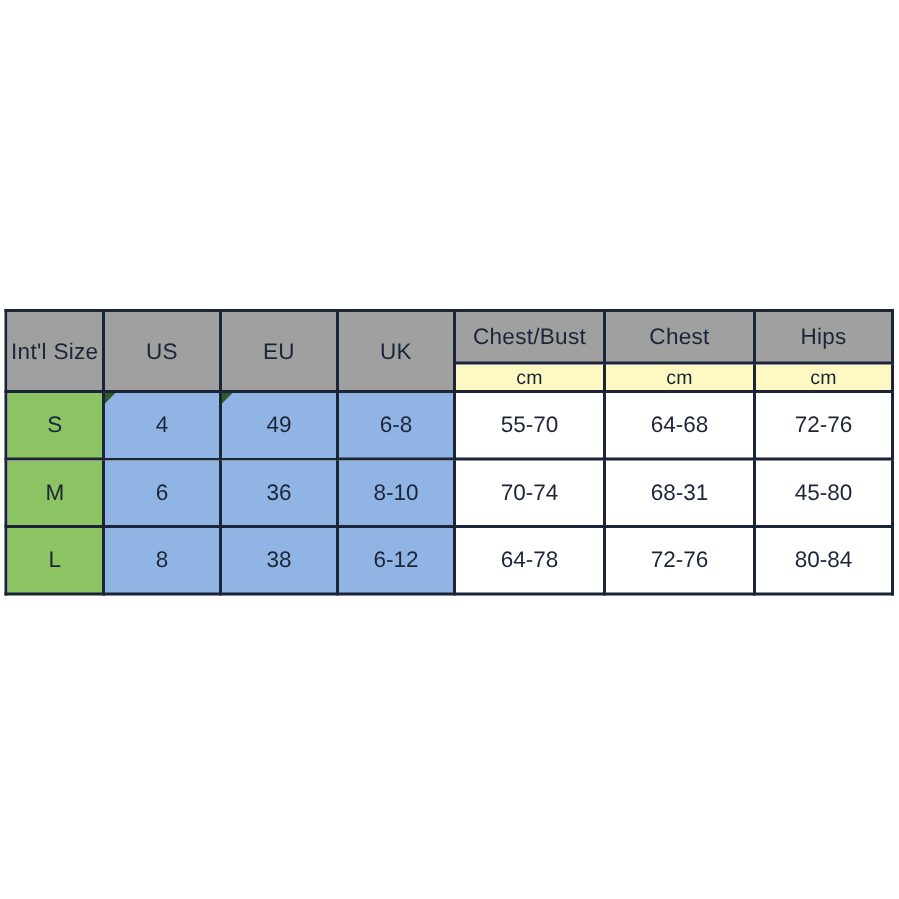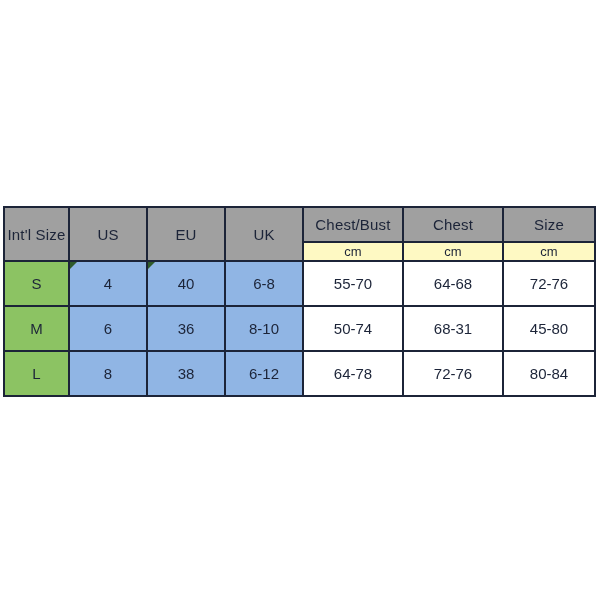--- a/index.html
+++ b/index.html
@@ -109,44 +109,44 @@
       <col class="c-hips">
     </colgroup>
     <thead>
       <tr>
         <th class="hdr hdr-tall" rowspan="2">Int'l Size</th>
         <th class="hdr hdr-tall" rowspan="2">US</th>
         <th class="hdr hdr-tall" rowspan="2">EU</th>
         <th class="hdr hdr-tall" rowspan="2">UK</th>
         <th class="hdr hdr-name">Chest/Bust</th>
         <th class="hdr hdr-name">Chest</th>
-        <th class="hdr hdr-name">Size</th>
+        <th class="hdr hdr-name">Hips</th>
       </tr>
       <tr>
         <th class="hdr hdr-unit">cm</th>
         <th class="hdr hdr-unit">cm</th>
         <th class="hdr hdr-unit">cm</th>
       </tr>
     </thead>
     <tbody>
       <tr class="data-row">
         <td class="cell-size">S</td>
         <td class="cell-blue notch">4</td>
-        <td class="cell-blue notch">40</td>
+        <td class="cell-blue notch">49</td>
         <td class="cell-blue">6-8</td>
         <td class="cell-white">55-70</td>
         <td class="cell-white">64-68</td>
         <td class="cell-white">72-76</td>
       </tr>
       <tr class="data-row">
         <td class="cell-size">M</td>
         <td class="cell-blue">6</td>
         <td class="cell-blue">36</td>
         <td class="cell-blue">8-10</td>
-        <td class="cell-white">50-74</td>
+        <td class="cell-white">70-74</td>
         <td class="cell-white">68-31</td>
         <td class="cell-white">45-80</td>
       </tr>
       <tr class="data-row">
         <td class="cell-size">L</td>
         <td class="cell-blue">8</td>
         <td class="cell-blue">38</td>
         <td class="cell-blue">6-12</td>
         <td class="cell-white">64-78</td>
         <td class="cell-white">72-76</td>

